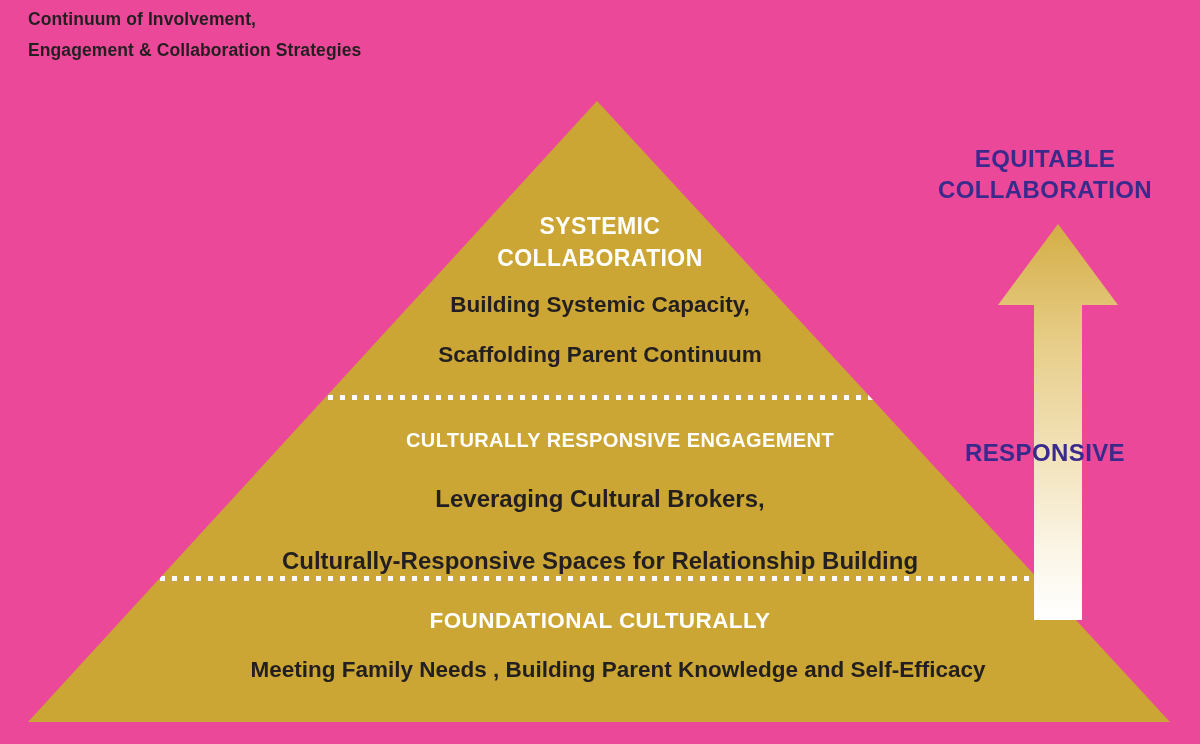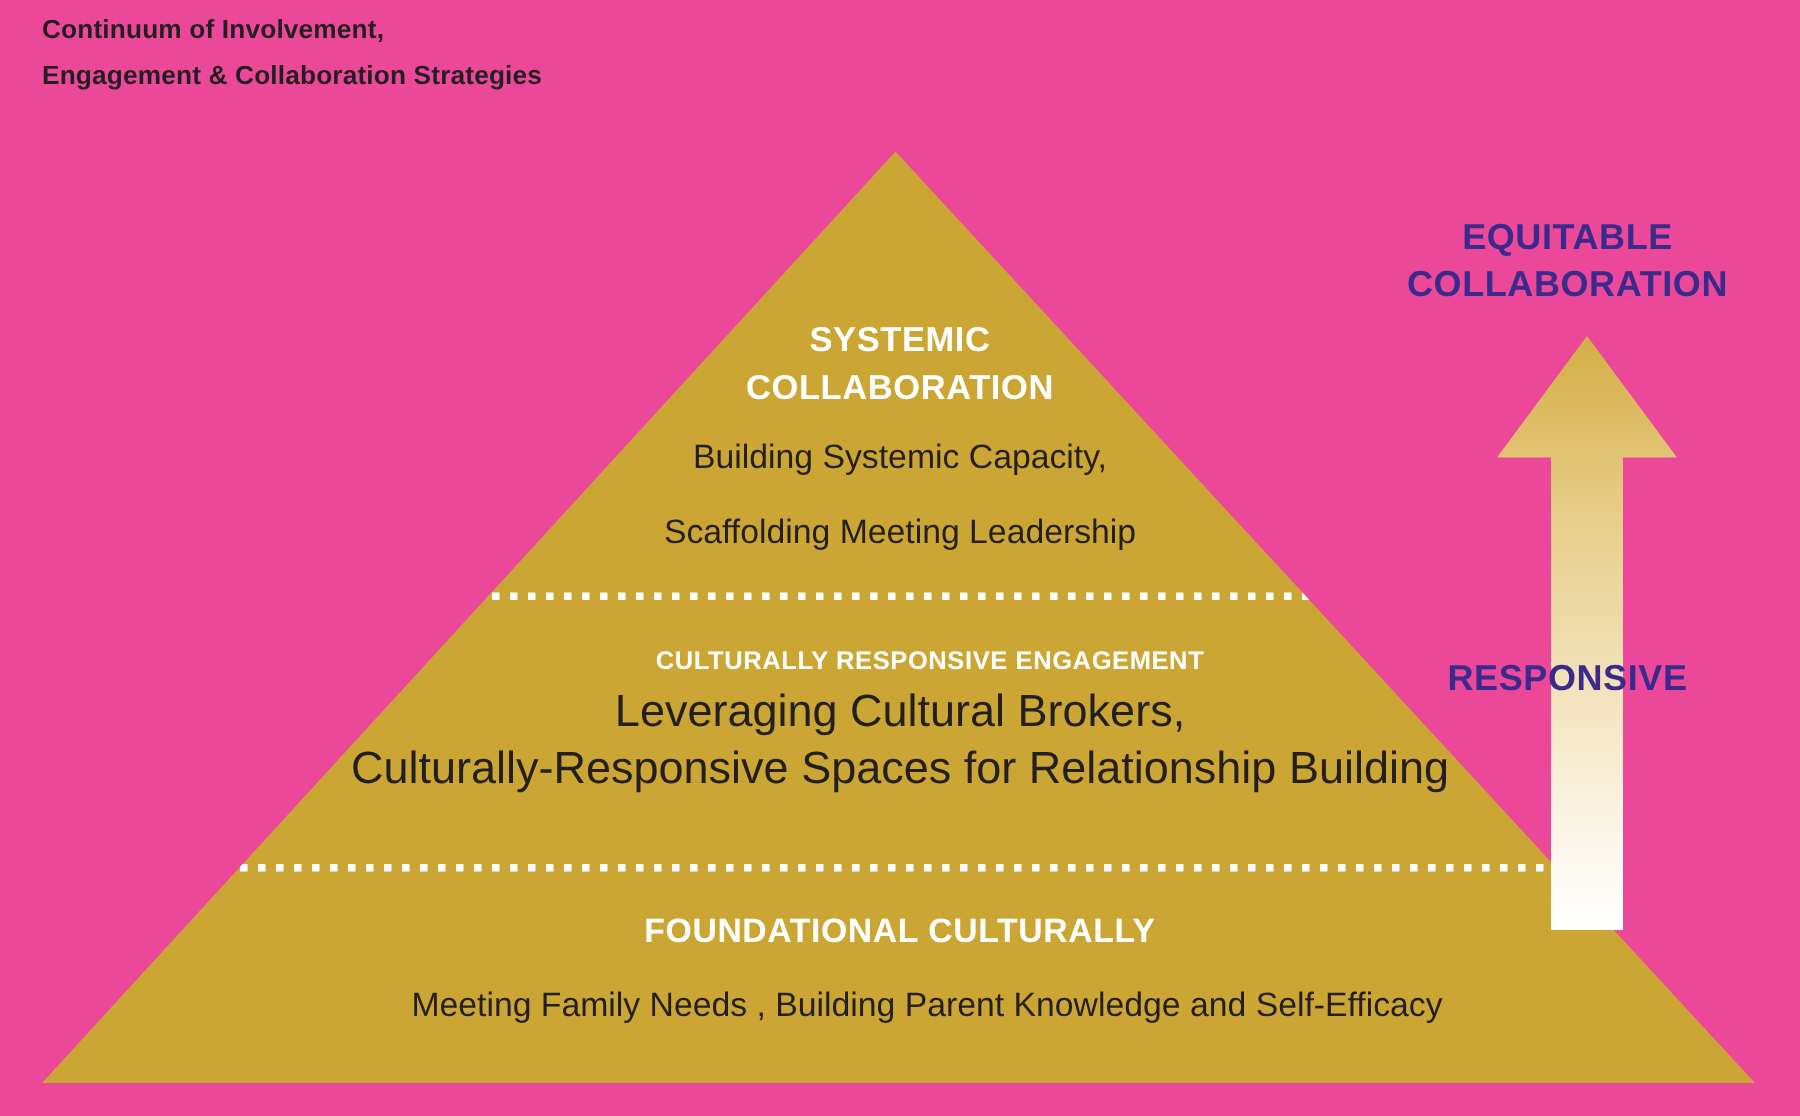--- a/index.html
+++ b/index.html
@@ -54,33 +54,33 @@
     pointer-events: none;
   }
   .tier-heading {
     color: #ffffff;
     font-weight: bold;
     letter-spacing: 0.4px;
     white-space: nowrap;
   }
   .tier-body {
     color: #231f20;
-    font-weight: 400;
+    font-weight: 700;
     white-space: nowrap;
   }
 
   
   #tier-top { top: 210px; }
   #tier-top .tier-heading { font-size: 23px; line-height: 32px; }
   #tier-top .tier-body { font-size: 22.5px; line-height: 37.5px; margin-top: 12px; }
 
   
   #tier-mid { top: 425px; }
-  #tier-mid .tier-heading { font-size: 17px; line-height: 31px; margin-left: 40px; }
-  #tier-mid .tier-body { font-size: 30px; line-height: 37.5px; margin-top: 0; }
+  #tier-mid .tier-heading { font-size: 20px; line-height: 31px; margin-left: 40px; }
+  #tier-mid .tier-body { font-size: 24px; line-height: 37.5px; margin-top: 24px; }
 
   
   #tier-bottom { top: 605px; }
   #tier-bottom .tier-heading { font-size: 22.5px; line-height: 31px; }
   #tier-bottom .tier-body { font-size: 22.5px; line-height: 37.5px; margin-top: 15px; padding-left: 36px; }
 
   
   .side-label {
     position: absolute;
     color: #3a2a8c;
@@ -137,21 +137,21 @@
       <line x1="28" y1="578.5" x2="1170" y2="578.5" stroke="#ffffff" stroke-width="5" stroke-dasharray="5 7" stroke-linecap="butt"></line>
     </g>
 
     <polygon points="1058,224 1118,305 1082,305 1082,620 1034,620 1034,305 998,305" fill="url(#arrowGrad)"></polygon>
   </svg>
 
   <div class="tier" id="tier-top">
     <div class="tier-heading">SYSTEMIC</div>
     <div class="tier-heading">COLLABORATION</div>
     <div class="tier-body">Building Systemic Capacity,</div>
-    <div class="tier-body">Scaffolding Meeting Leadership</div>
+    <div class="tier-body">Scaffolding Parent Continuum</div>
   </div>
 
   <div class="tier" id="tier-mid">
     <div class="tier-heading">CULTURALLY RESPONSIVE ENGAGEMENT</div>
     <div class="tier-body">Leveraging Cultural Brokers,</div>
     <div class="tier-body">Culturally-Responsive Spaces for Relationship Building</div>
   </div>
 
   <div class="tier" id="tier-bottom">
     <div class="tier-heading">FOUNDATIONAL CULTURALLY</div>

